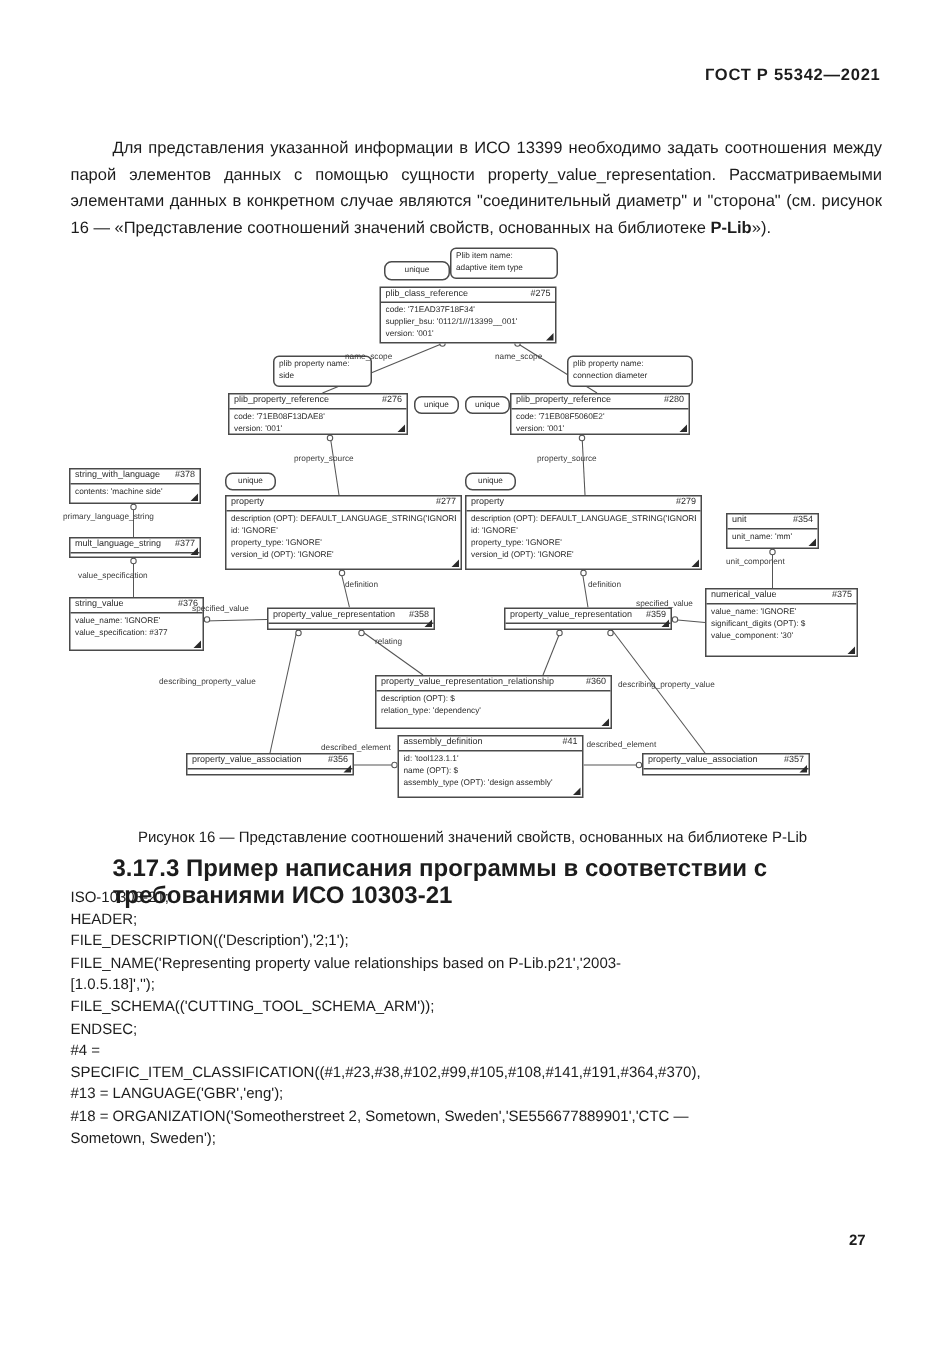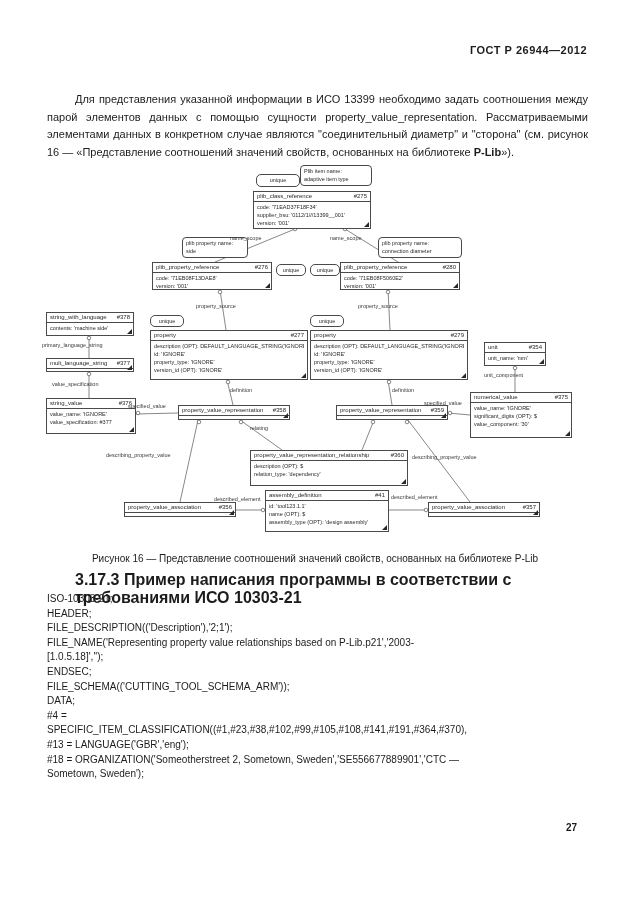--- a/index.html
+++ b/index.html
@@ -32,21 +32,21 @@
   .elabel{position:absolute;font-size:5.5px;line-height:6px;color:#3a3a3a;white-space:nowrap;}
   .fig-caption{position:absolute;top:553px;left:0;width:630px;text-align:center;font-size:10px;}
   .sec-heading{position:absolute;top:571px;left:75px;width:520px;font-size:16px;font-weight:bold;}
   .code{position:absolute;top:592px;left:47px;width:545px;font-size:10px;line-height:14.6px;}
   .code div{white-space:pre;}
   .page-num{position:absolute;top:822px;left:566px;font-size:10px;font-weight:bold;}
 </style>
 </head>
 <body>
 
-<div class="doc-header">ГОСТ Р 26944—2012</div>
+<div class="doc-header">ГОСТ Р 55342—2021</div>
 
 <p class="intro"><span>Для представления указанной информации в ИСО 13399 необходимо задать соотношения между парой элементов данных с помощью сущности property_value_representation. Рассматриваемыми элементами данных в конкретном случае являются "соединительный диаметр" и "сторона" (см. рисунок 16 — «Представление соотношений значений свойств, основанных на библиотеке </span><b>P-Lib</b><span>»).</span></p>
 
 <div id="diagram">
     <svg width="630" height="382" style="position:absolute;left:0;top:0">
       <line x1="295" y1="64" x2="215" y2="97" stroke="#555" stroke-width="0.7"></line>
       <line x1="345" y1="64" x2="398" y2="97" stroke="#555" stroke-width="0.7"></line>
       <line x1="220" y1="125" x2="226" y2="165" stroke="#555" stroke-width="0.7"></line>
       <line x1="388" y1="125" x2="390" y2="165" stroke="#555" stroke-width="0.7"></line>
       <line x1="89" y1="171" x2="89" y2="193" stroke="#555" stroke-width="0.7"></line>
@@ -268,23 +268,22 @@
 <div class="fig-caption">Рисунок 16 — Представление соотношений значений свойств, основанных на библиотеке P-Lib</div>
 
 <div class="sec-heading">3.17.3 Пример написания программы в соответствии с требованиями  ИСО 10303-21</div>
 
 <div class="code" id="code-block">
     <div>ISO-10303-21;</div>
     <div>HEADER;</div>
     <div>FILE_DESCRIPTION(('Description'),'2;1');</div>
     <div>FILE_NAME('Representing property value relationships based on P-Lib.p21','2003-</div>
     <div>[1.0.5.18]','');</div>
+    <div>FILE_SCHEMA(('CUTTING_TOOL_SCHEMA_ARM'));</div>
     <div>ENDSEC;</div>
-    <div>FILE_SCHEMA(('CUTTING_TOOL_SCHEMA_ARM'));</div>
-    <div>DATA;</div>
     <div>#4 =</div>
     <div>SPECIFIC_ITEM_CLASSIFICATION((#1,#23,#38,#102,#99,#105,#108,#141,#191,#364,#370),</div>
     <div>#13 = LANGUAGE('GBR','eng');</div>
     <div>#18 = ORGANIZATION('Someotherstreet 2, Sometown, Sweden','SE556677889901','CTC —</div>
     <div>Sometown, Sweden');</div>
   </div>
 
 <div class="page-num">27</div>
 
 </body></html>

